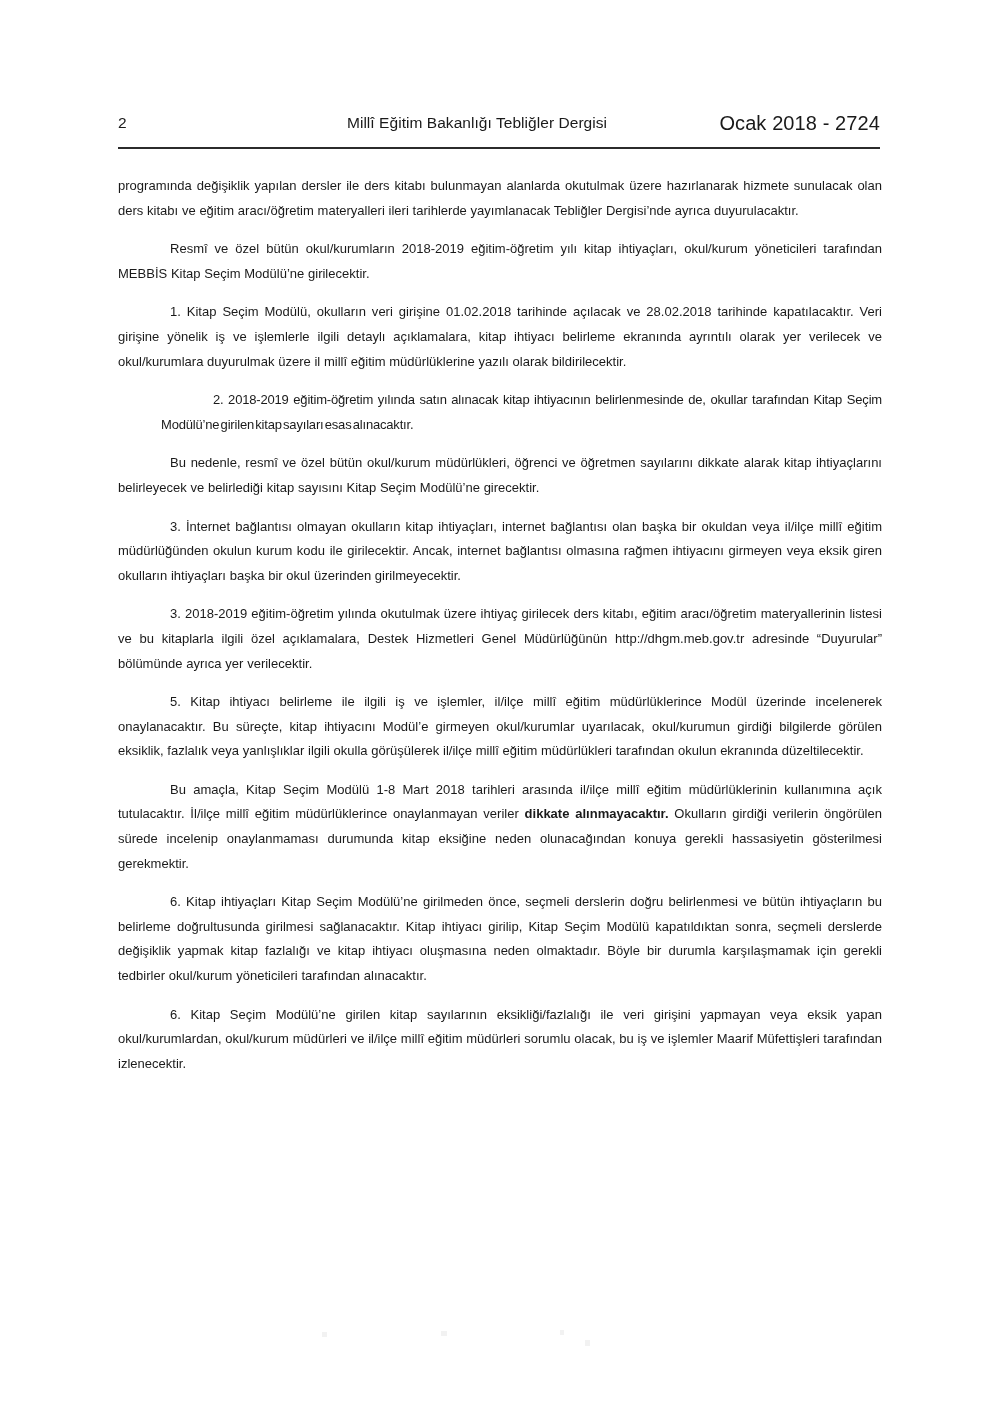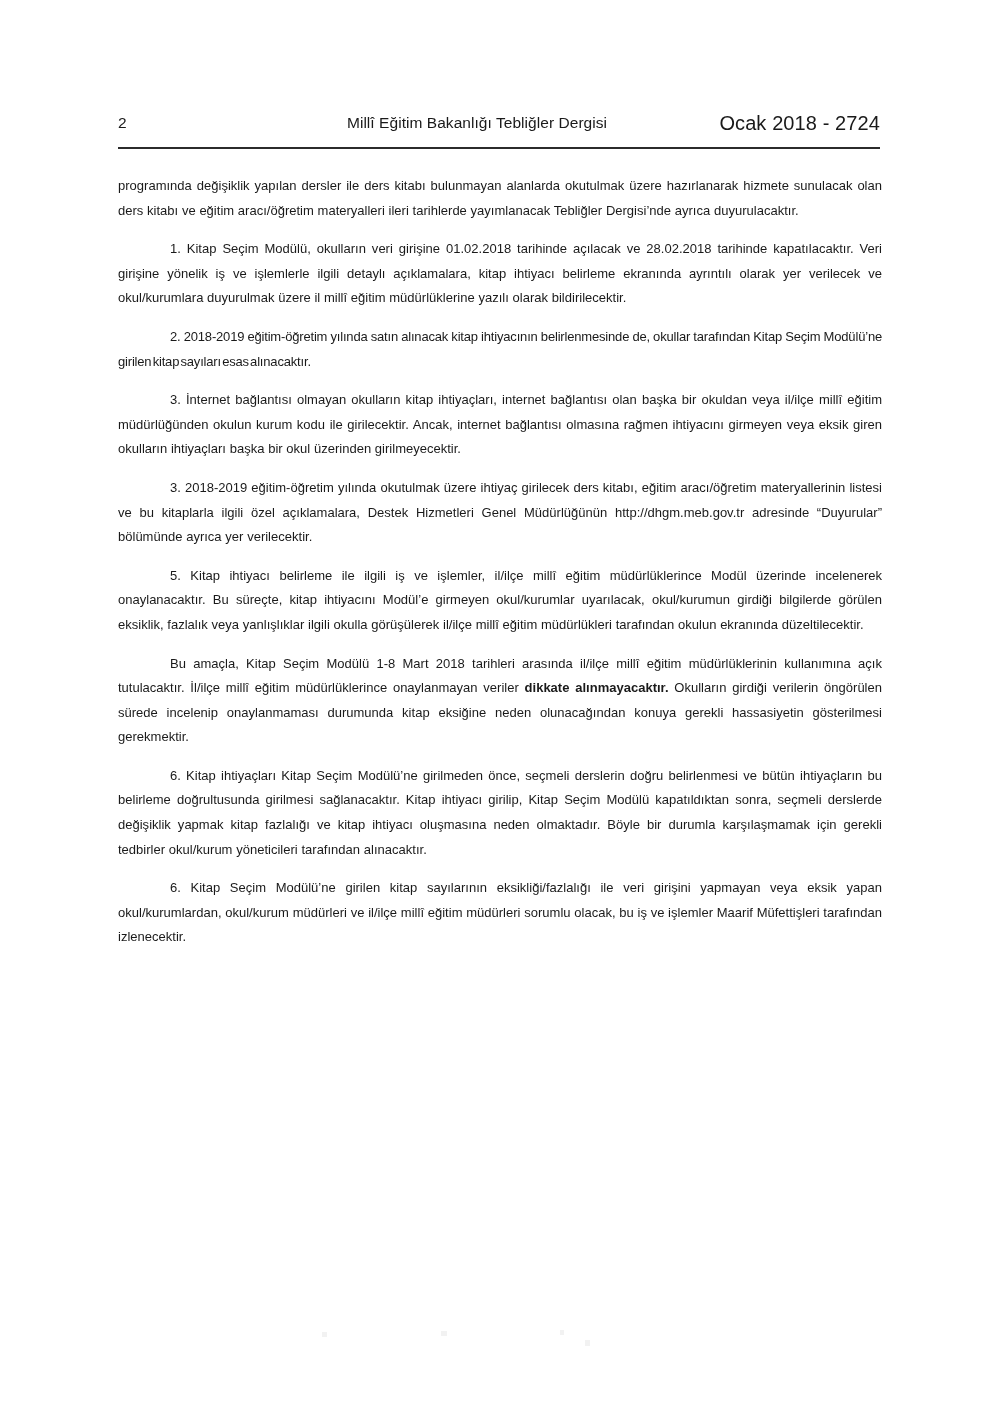--- a/index.html
+++ b/index.html
@@ -83,20 +83,21 @@
   }
   p.para + p.para {
     margin-top: 14px;
   }
   p.indent {
     text-indent: 52px;
   }
   p.tight {
     word-spacing: -2.2px;
     letter-spacing: -0.18px;
+    margin-left: 43px;
   }
 
   
   .speckle {
     position: absolute;
     background: #f2f2f2;
     pointer-events: none;
   }
 </style>
 </head>
@@ -106,22 +107,24 @@
 
   <div class="page-header" style="border-bottom-color: rgb(43, 43, 43);">
     <span class="hdr-folio">2</span>
     <span class="hdr-title">Millî Eğitim Bakanlığı Tebliğler Dergisi</span>
     <span class="hdr-issue">Ocak 2018 - 2724</span>
   </div>
 
   <div class="body-col">
 
   <p class="para">programında değişiklik yapılan dersler ile ders kitabı bulunmayan alanlarda okutulmak üzere hazırlanarak hizmete sunulacak olan ders kitabı ve eğitim aracı/öğretim materyalleri ileri tarihlerde yayımlanacak Tebliğler Dergisi’nde ayrıca duyurulacaktır.</p>
+      <p class="para indent">Resmî ve özel bütün okul/kurumların 2018-2019 eğitim-öğretim yılı kitap ihtiyaçları, okul/kurum yöneticileri tarafından MEBBİS Kitap Seçim Modülü’ne girilecektir.</p>
       <p class="para indent">1. Kitap Seçim Modülü, okulların veri girişine 01.02.2018 tarihinde açılacak ve 28.02.2018 tarihinde kapatılacaktır. Veri girişine yönelik iş ve işlemlerle ilgili detaylı açıklamalara, kitap ihtiyacı belirleme ekranında ayrıntılı olarak yer verilecek ve okul/kurumlara duyurulmak üzere il millî eğitim müdürlüklerine yazılı olarak bildirilecektir.</p>
       <p class="para indent tight">2. 2018-2019 eğitim-öğretim yılında satın alınacak kitap ihtiyacının belirlenmesinde de, okullar tarafından Kitap Seçim Modülü’ne girilen kitap sayıları esas alınacaktır.</p>
+      <p class="para indent">Bu nedenle, resmî ve özel bütün okul/kurum müdürlükleri, öğrenci ve öğretmen sayılarını dikkate alarak kitap ihtiyaçlarını belirleyecek ve belirlediği kitap sayısını Kitap Seçim Modülü’ne girecektir.</p>
       <p class="para indent">3. İnternet bağlantısı olmayan okulların kitap ihtiyaçları, internet bağlantısı olan başka bir okuldan veya il/ilçe millî eğitim müdürlüğünden okulun kurum kodu ile girilecektir. Ancak, internet bağlantısı olmasına rağmen ihtiyacını girmeyen veya eksik giren okulların ihtiyaçları başka bir okul üzerinden girilmeyecektir.</p>
       <p class="para indent">3. 2018-2019 eğitim-öğretim yılında okutulmak üzere ihtiyaç girilecek ders kitabı, eğitim aracı/öğretim materyallerinin listesi ve bu kitaplarla ilgili özel açıklamalara, Destek Hizmetleri Genel Müdürlüğünün http://dhgm.meb.gov.tr adresinde “Duyurular” bölümünde ayrıca yer verilecektir.</p>
       <p class="para indent">5. Kitap ihtiyacı belirleme ile ilgili iş ve işlemler, il/ilçe millî eğitim müdürlüklerince Modül üzerinde incelenerek onaylanacaktır. Bu süreçte, kitap ihtiyacını Modül’e girmeyen okul/kurumlar uyarılacak, okul/kurumun girdiği bilgilerde görülen eksiklik, fazlalık veya yanlışlıklar ilgili okulla görüşülerek il/ilçe millî eğitim müdürlükleri tarafından okulun ekranında düzeltilecektir.</p>
       <p class="para indent"><span>Bu amaçla, Kitap Seçim Modülü 1-8 Mart 2018 tarihleri arasında il/ilçe millî eğitim müdürlüklerinin kullanımına açık tutulacaktır. İl/ilçe millî eğitim müdürlüklerince onaylanmayan veriler </span><span class="strong" style="font-weight: bold;">dikkate alınmayacaktır.</span><span> Okulların girdiği verilerin öngörülen sürede incelenip onaylanmaması durumunda kitap eksiğine neden olunacağından konuya gerekli hassasiyetin gösterilmesi gerekmektir.</span></p>
       <p class="para indent">6. Kitap ihtiyaçları Kitap Seçim Modülü’ne girilmeden önce, seçmeli derslerin doğru belirlenmesi ve bütün ihtiyaçların bu belirleme doğrultusunda girilmesi sağlanacaktır. Kitap ihtiyacı girilip, Kitap Seçim Modülü kapatıldıktan sonra, seçmeli derslerde değişiklik yapmak kitap fazlalığı ve kitap ihtiyacı oluşmasına neden olmaktadır. Böyle bir durumla karşılaşmamak için gerekli tedbirler okul/kurum yöneticileri tarafından alınacaktır.</p>
       <p class="para indent">6. Kitap Seçim Modülü’ne girilen kitap sayılarının eksikliği/fazlalığı ile veri girişini yapmayan veya eksik yapan okul/kurumlardan, okul/kurum müdürleri ve il/ilçe millî eğitim müdürleri sorumlu olacak, bu iş ve işlemler Maarif Müfettişleri tarafından izlenecektir.</p>
     </div>
 
   <span class="speckle" style="left:322px;top:1332px;width:5px;height:5px;"></span>
   <span class="speckle" style="left:441px;top:1331px;width:6px;height:5px;"></span>

